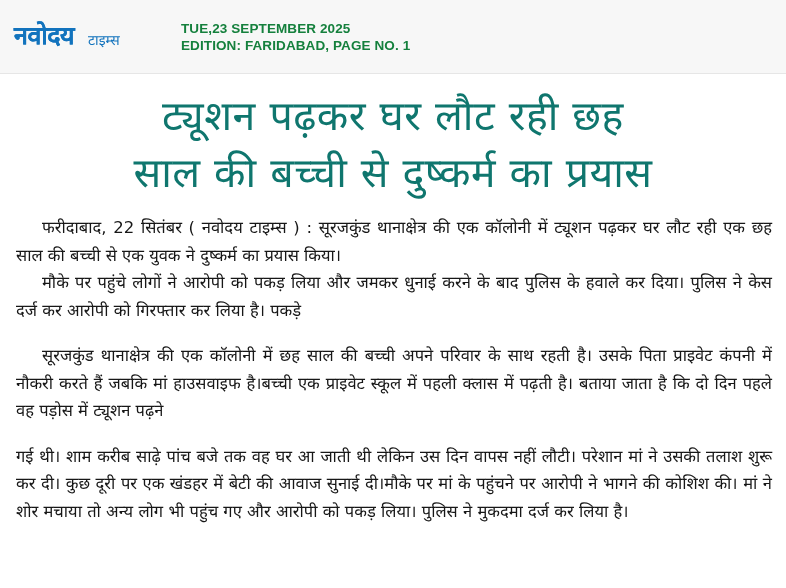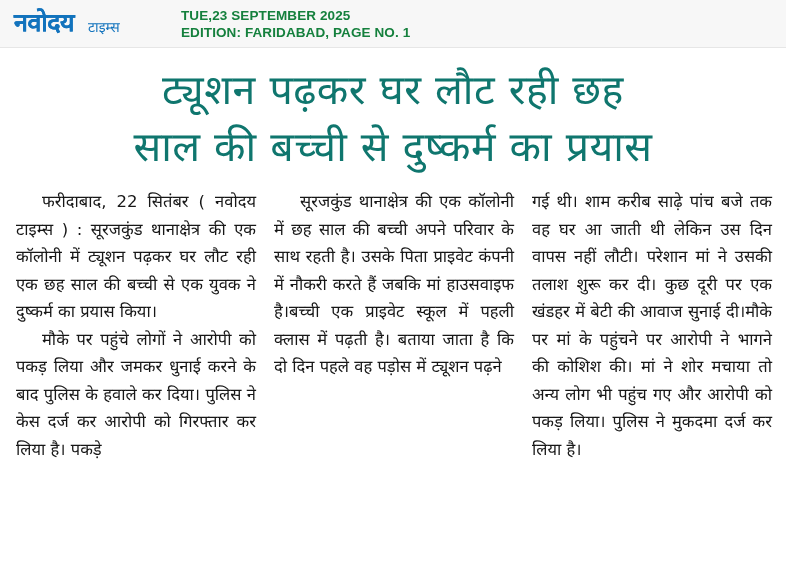--- a/index.html
+++ b/index.html
@@ -11,21 +11,21 @@
     width: 786px;
     height: 588px;
     overflow: hidden;
     font-family: "Liberation Sans", "DejaVu Sans", sans-serif;
     color: #1a1a1a;
     position: relative;
   }
 
   
   #masthead {
-    height: 48px;
+    height: 74px;
     background: #f7f7f7;
     border-bottom: 1px solid #e6e6e6;
     display: flex;
     align-items: center;
     padding: 0 0 0 14px;
     box-sizing: border-box;
   }
 
   .logo-wrap {
     display: flex;
@@ -79,20 +79,21 @@
     letter-spacing: 0.5px;
     white-space: nowrap;
   }
 
   
   #article {
     display: flex;
     gap: 18px;
     padding: 6px 14px 0 16px;
     box-sizing: border-box;
+    flex-direction: column;
   }
   .col {
     flex: 1 1 0;
     min-width: 0;
   }
   .col p {
     margin: 0;
     font-family: "DejaVu Sans", sans-serif;
     font-size: 16.5px;
     line-height: 27.5px;

